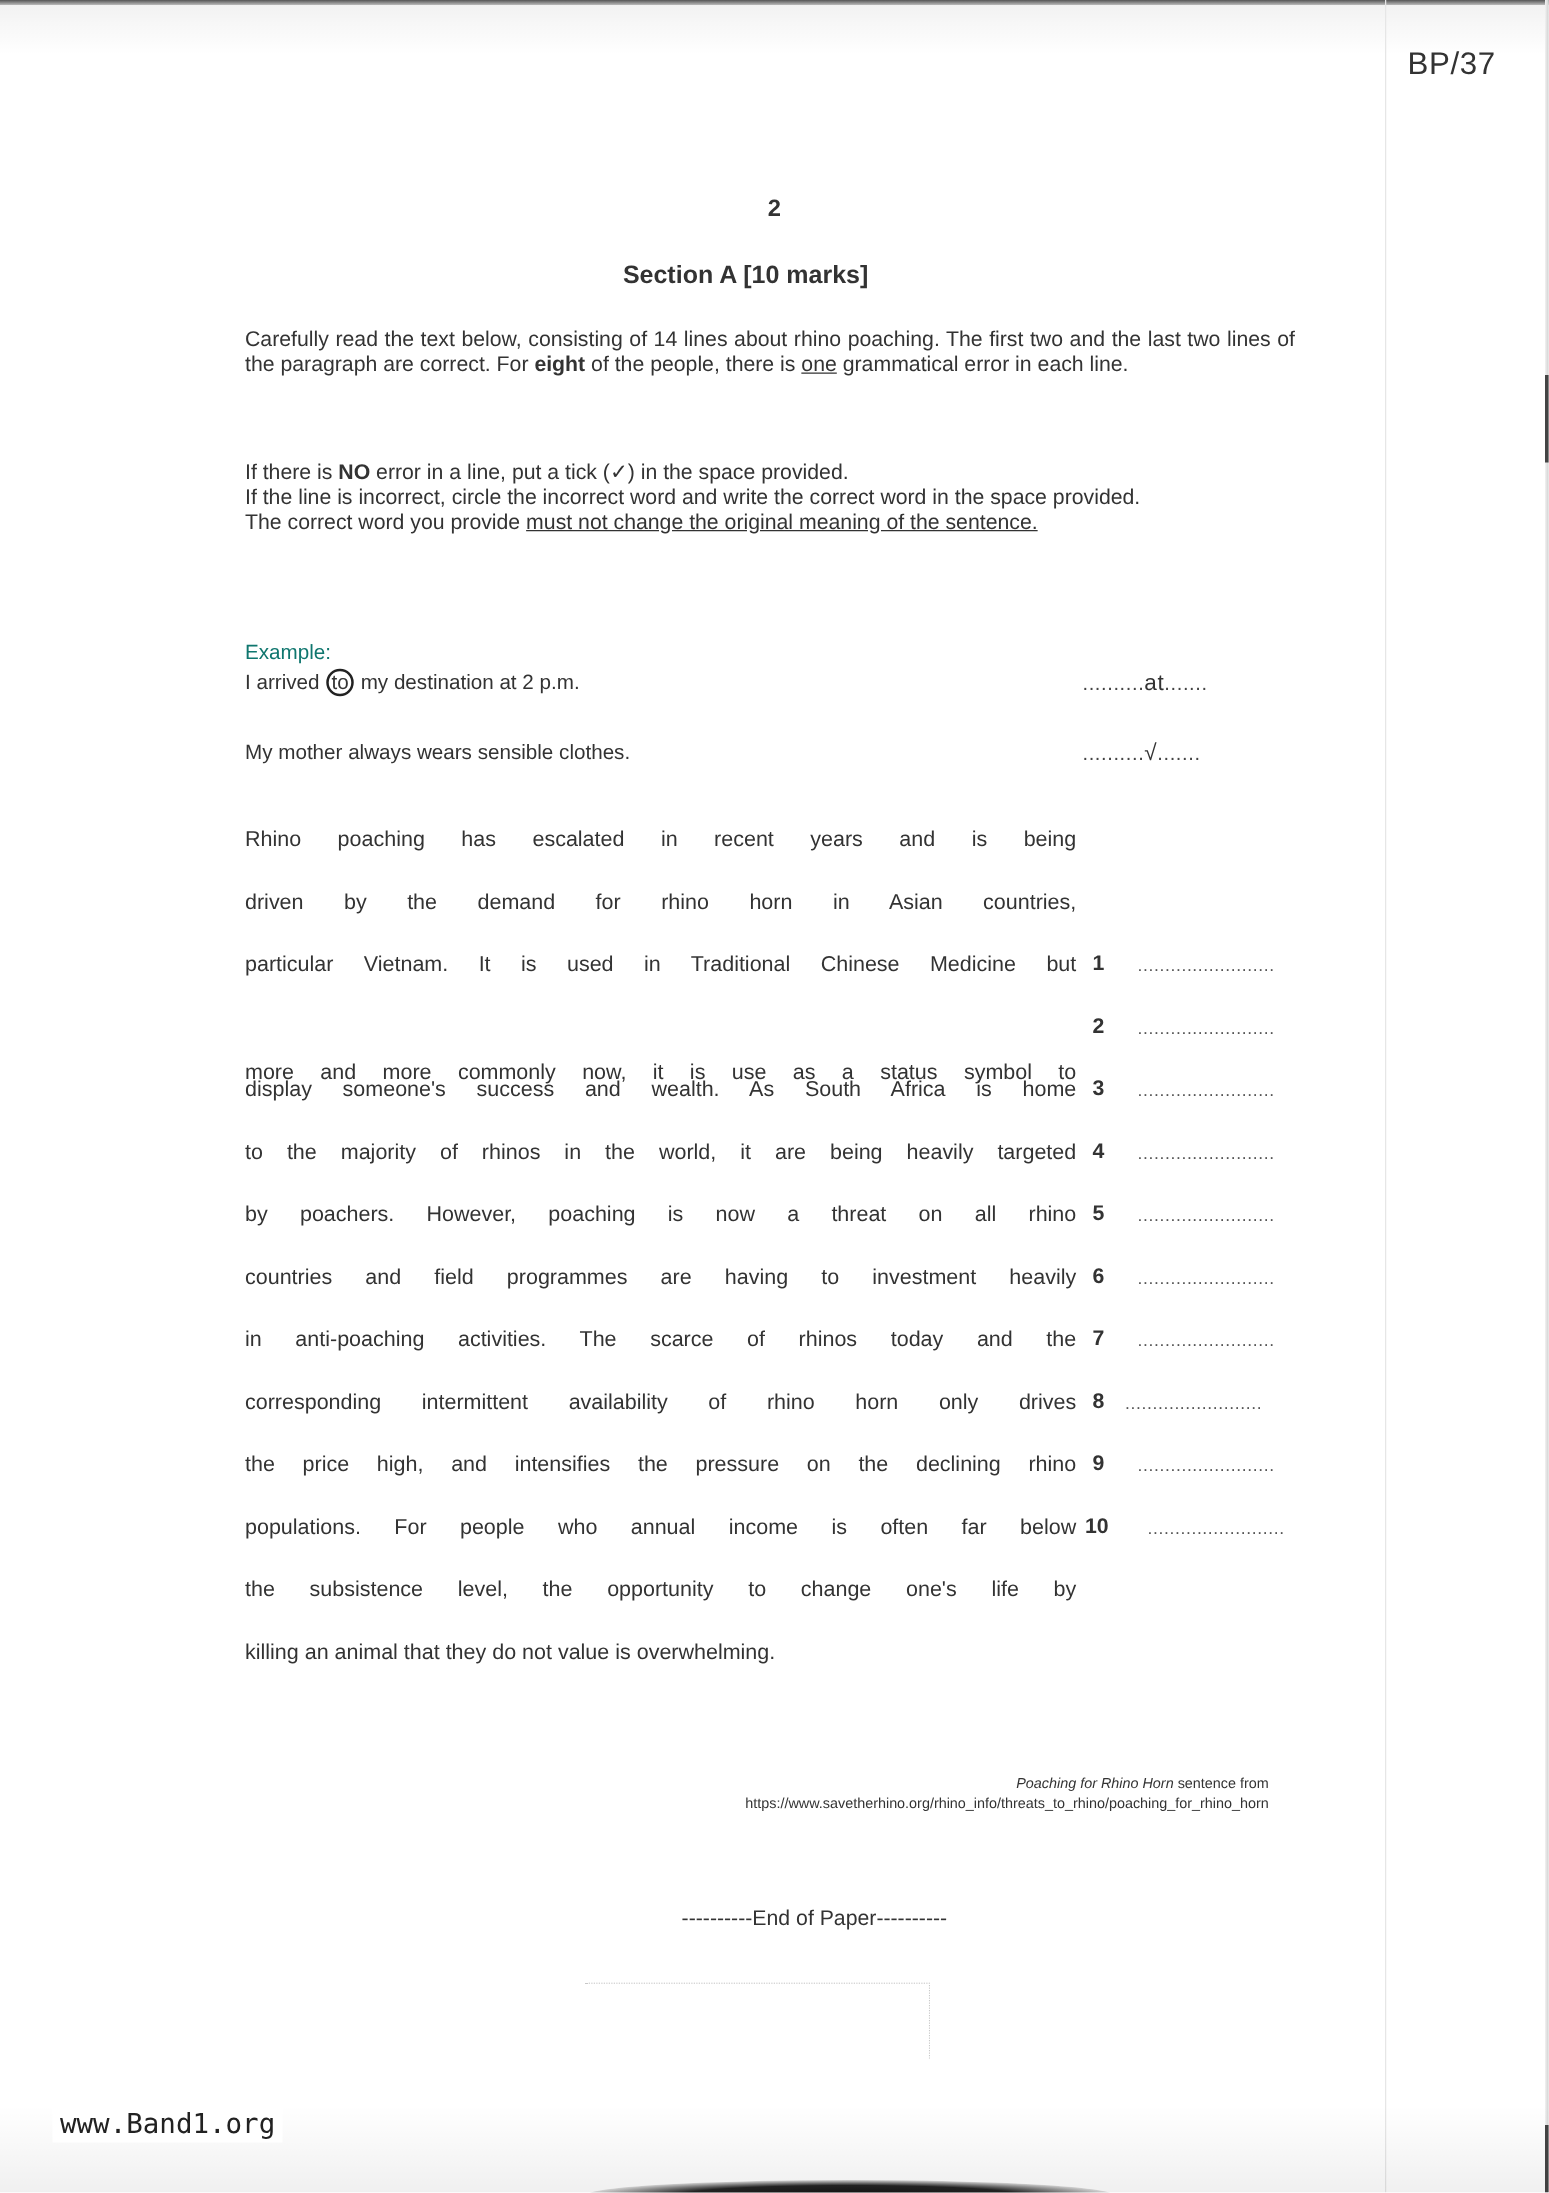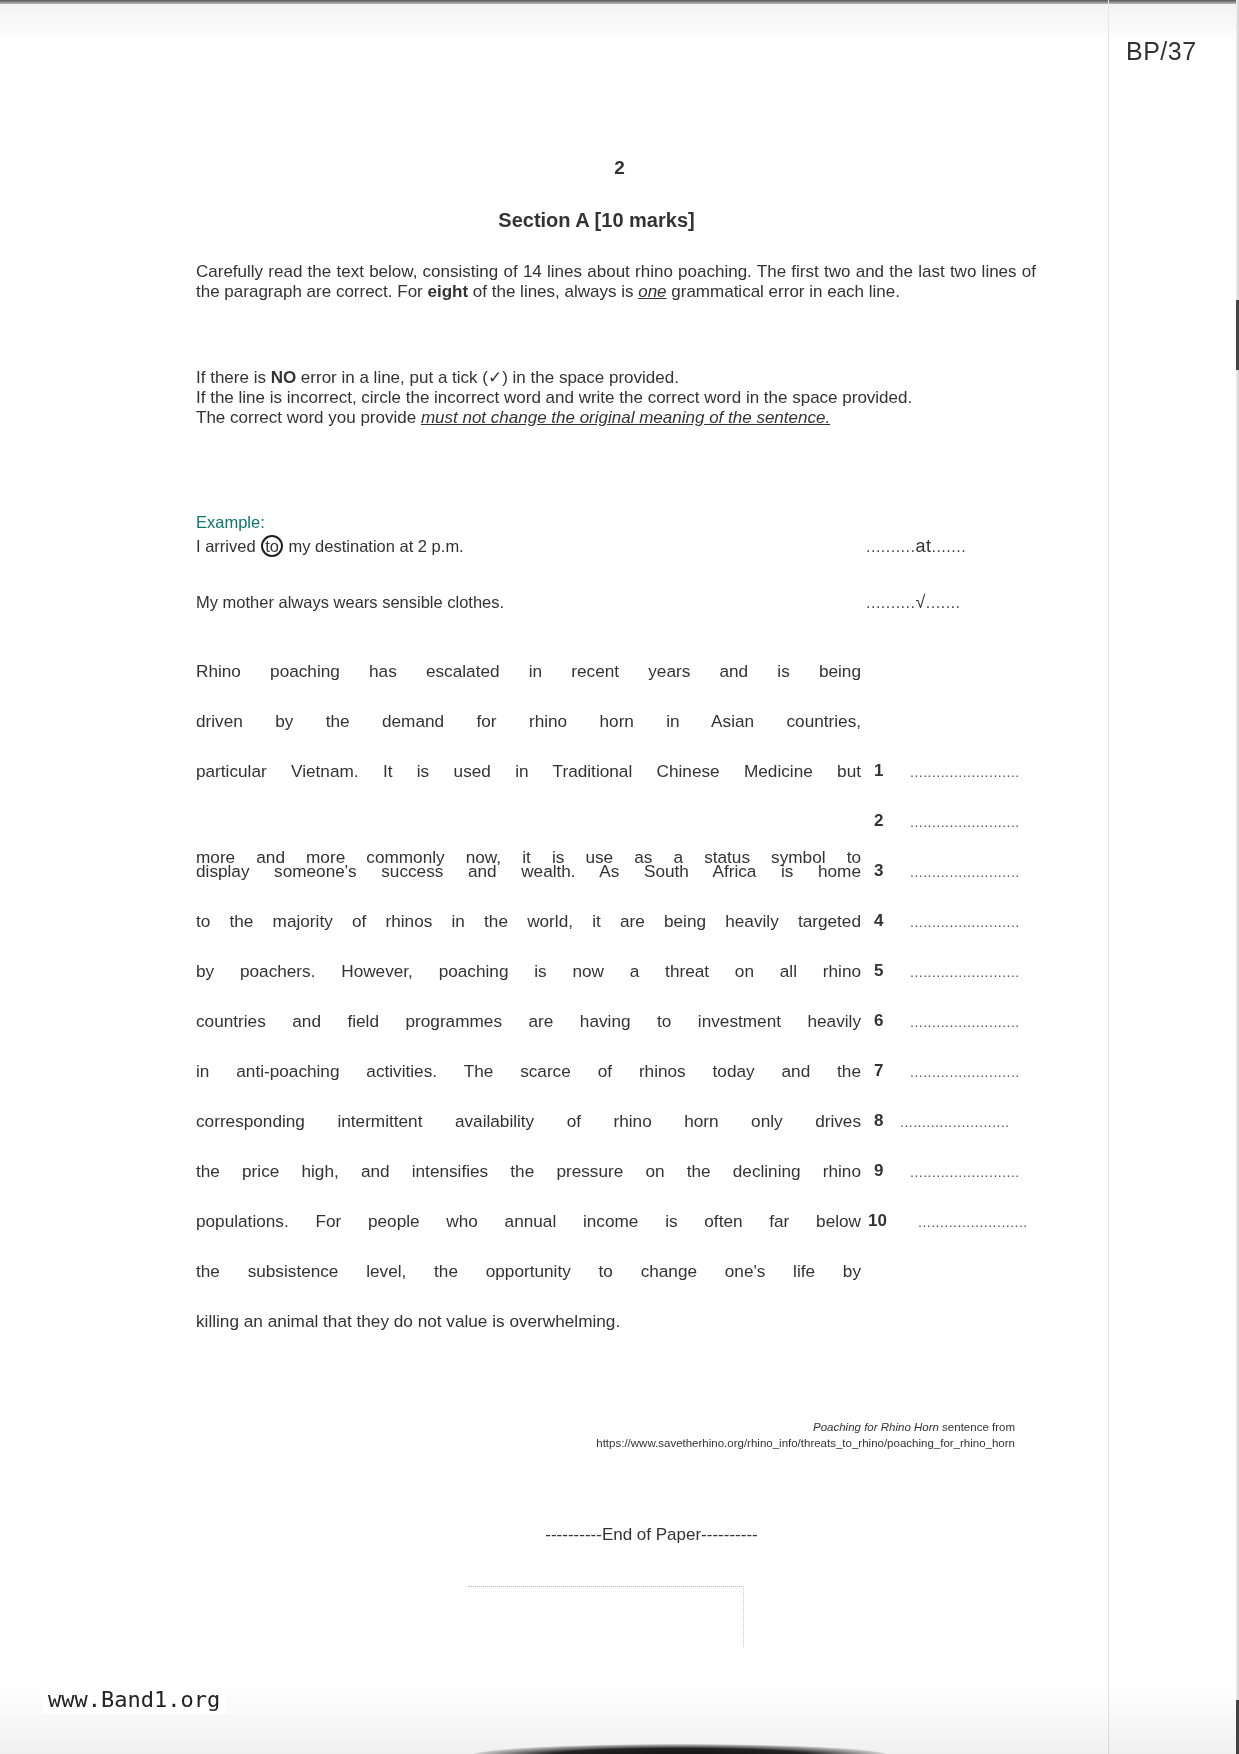--- a/index.html
+++ b/index.html
@@ -47,21 +47,21 @@
     }
     .section-title {
       position: absolute; left: 0; width: 1193px; top: 209px; text-align: center;
       font-size: 20px; font-weight: bold; color: #333;
     }
     .para {
       position: absolute; left: 196px; width: 840px;
       font-size: 17px; line-height: 20px; color: #333; text-align: justify;
     }
     .para b { font-weight: bold; }
-    .u { text-decoration: underline; font-style: italic; }
+    .u { text-decoration: underline; }
     .ex-label { position: absolute; left: 196px; top: 513px; font-size: 16.5px; color: #0f766e; }
     .ex-line { position: absolute; left: 196px; font-size: 16.5px; color: #333; }
     .circled {
       display: inline-block; border: 2px solid #222; border-radius: 50%;
       padding: 0 2px; line-height: 18px; margin: 0 1px;
     }
     .ex-answer {
       position: absolute; left: 866px; font-size: 16px; color: #444; letter-spacing: 0.5px;
     }
     .ex-answer .word { font-size: 18px; color: #333; }
@@ -106,21 +106,21 @@
 <div class="right-edge-dark" style="top:300px;height:70px;"></div>
 <div class="right-edge-dark" style="top:1700px;height:54px;"></div>
 <div class="bottom-shadow"></div>
 <div class="bottom-blot"></div>
 
 <div class="code">BP/37</div>
 <div class="page-number">2</div>
 <div class="section-title">Section A [10 marks]</div>
 
 <div class="para" style="top:262px;">
-  <span>Carefully read the text below, consisting of 14 lines about rhino poaching. The first two and the last two lines of the paragraph are correct. For </span><b>eight</b><span> of the lines, always is </span><span class="u">one</span><span> grammatical error in each line.</span>
+  <span>Carefully read the text below, consisting of 14 lines about rhino poaching. The first two and the last two lines of the paragraph are correct. For </span><b>eight</b><span> of the people, there is </span><span class="u">one</span><span> grammatical error in each line.</span>
 </div>
 
 <div class="para" style="top:368px;">
   <div>
     <span>If there is </span><b>NO</b><span> error in a line, put a tick (✓) in the space provided.</span>
   </div>
   <div>If the line is incorrect, circle the incorrect word and write the correct word in the space provided.</div>
   <div>
     <span>The correct word you provide </span><span class="u">must not change the original meaning of the sentence.</span>
   </div>

